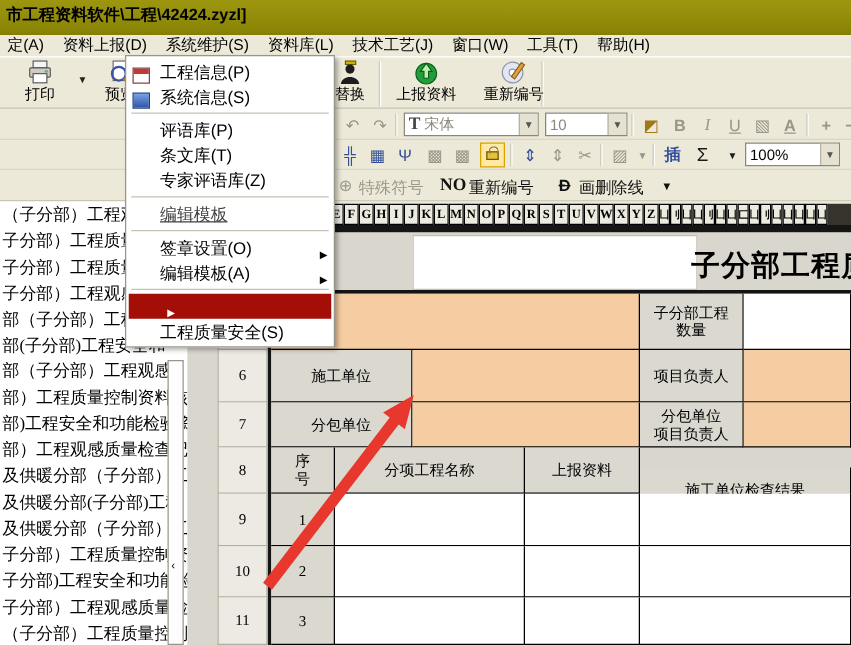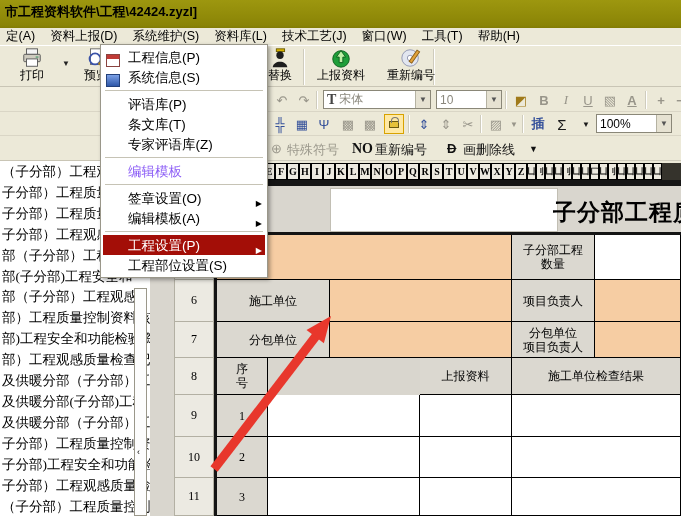--- a/index.html
+++ b/index.html
@@ -90,21 +90,21 @@
         display:flex; align-items:center; justify-content:center; font-size:12px; }
   
   .popup { position:absolute; background:#fff; border:1px solid #9a978a; box-shadow:2px 2px 4px rgba(0,0,0,.35);
            padding:2px; font-size:13.5px; z-index:50; }
   #menu-popup { left:100px; top:44px; width:168px; }
   #submenu-popup { left:259px; top:245px; width:170px; z-index:60; }
   .mi { display:flex; align-items:flex-end; height:20px; padding:0 3px; white-space:nowrap; cursor:default; }
   .mi .mic { width:22px; flex:none; display:flex; align-items:center; }
   .mi .lab { flex:1; }
   .mi .arr { width:12px; font-size:8px; text-align:right; color:#000; }
-  .mi.disabled { color:#8b5cf6; }
+  .mi.disabled { color:#404040;text-decoration:underline; }
   .mi.active { background:#a30e07; color:#fff; }
   .mi.active .arr { color:#fff; }
   .msep { height:1px; background:#c6c3b5; margin:3px 2px; }
   .smi { display:flex; align-items:center; height:20px; padding:0 4px 0 32px; white-space:nowrap; cursor:default; }
   .ic { width:14px; height:13px; border:1px solid #777; display:inline-block; }
   .ic.project-info-icon { background:linear-gradient(#c03a36 0 4px, #fff 4px); border-color:#8a4340; }
   .ic.general-info-icon { background:linear-gradient(135deg,#eef3ad,#95bb3c); border-color:#6c8a2a; border-radius:2px 5px 2px 2px; }
   .ic.system-info-icon { background:linear-gradient(#7ba0e6,#2e57a8); border-color:#23407a; }
   
   .arrowsvg { position:absolute; left:0; top:0; width:681px; height:516px; z-index:100; pointer-events:none; }
@@ -312,22 +312,23 @@
     <div class="cell peach" style="left:445px;top:94px;width:86px;height:42px"></div>
 
     <div class="cell gcell" style="left:67px;top:136px;width:113px;height:36px">分包单位</div>
     <div class="cell peach" style="left:180px;top:136px;width:182px;height:36px"></div>
     <div class="cell gcell" style="left:362px;top:136px;width:83px;height:36px">分包单位
 项目负责人</div>
     <div class="cell peach" style="left:445px;top:136px;width:86px;height:36px"></div>
 
     <div class="cell gcell" style="left:67px;top:172px;width:51px;height:37px">序
 号</div>
+    <div class="cell gcell" style="left:118px;top:172px;width:152px;height:37px">分项工程名称</div>
     <div class="cell gcell" style="left:270px;top:172px;width:92px;height:37px">上报资料</div>
-    <div class="cell gcell" style="left:362px;top:172px;width:169px;height:37px">施工单位检查结果</div>
+    <div class="cell gcell" style="left:362px;top:188px;width:169px;height:37px">施工单位检查结果</div>
 
     <div class="cell gcell" style="left:67px;top:209px;width:51px;height:42px">1</div>
     <div class="cell wcell" style="left:118px;top:209px;width:152px;height:42px"></div>
     <div class="cell wcell" style="left:270px;top:209px;width:92px;height:42px"></div>
     <div class="cell wcell" style="left:362px;top:209px;width:169px;height:42px"></div>
 
     <div class="cell gcell" style="left:67px;top:251px;width:51px;height:41px">2</div>
     <div class="cell wcell" style="left:118px;top:251px;width:152px;height:41px"></div>
     <div class="cell wcell" style="left:270px;top:251px;width:92px;height:41px"></div>
     <div class="cell wcell" style="left:362px;top:251px;width:169px;height:41px"></div>
@@ -376,26 +377,25 @@
         <span class="arr">▶</span>
       </div>
       <div class="mi">
         <span class="mic"></span>
         <span class="lab">编辑模板(A)</span>
         <span class="arr">▶</span>
       </div>
       <div class="msep"></div>
       <div class="mi active">
         <span class="mic"></span>
-        <span class="lab">工程设置(P)</span>
         <span class="arr">▶</span>
       </div>
       <div class="mi">
         <span class="mic"></span>
-        <span class="lab">工程部位设置(S)</span>
+        <span class="lab">工程质量安全(S)</span>
       </div>
     </div>
 
 
   <svg class="arrowsvg" viewBox="0 0 681 516">
     <line x1="214" y1="469" x2="316" y2="336" stroke="#e8372c" stroke-width="9"></line>
     <polygon points="331,316 323.9,343.3 306.5,329.9" fill="#e8372c"></polygon>
   </svg>
 
 </div>

